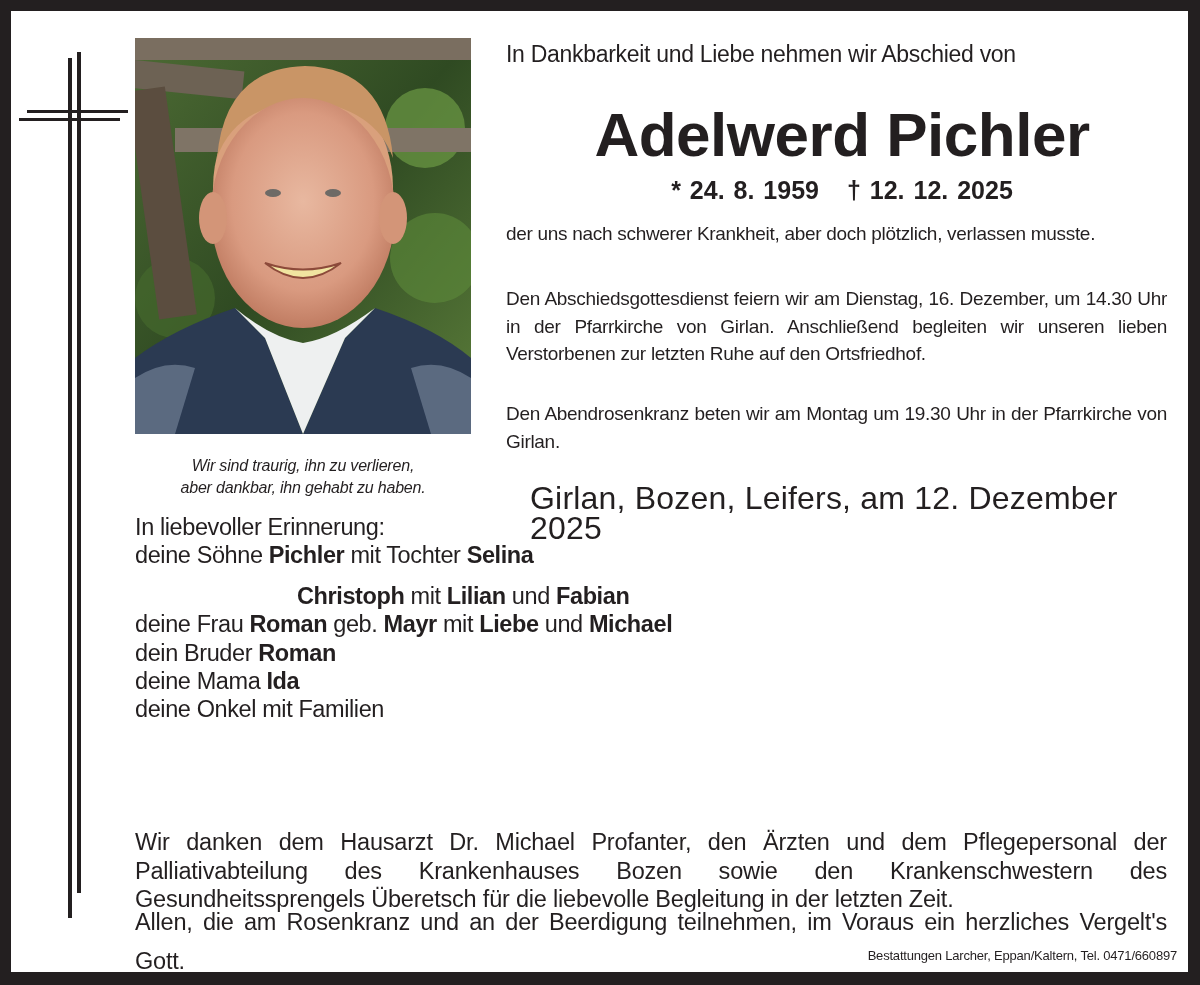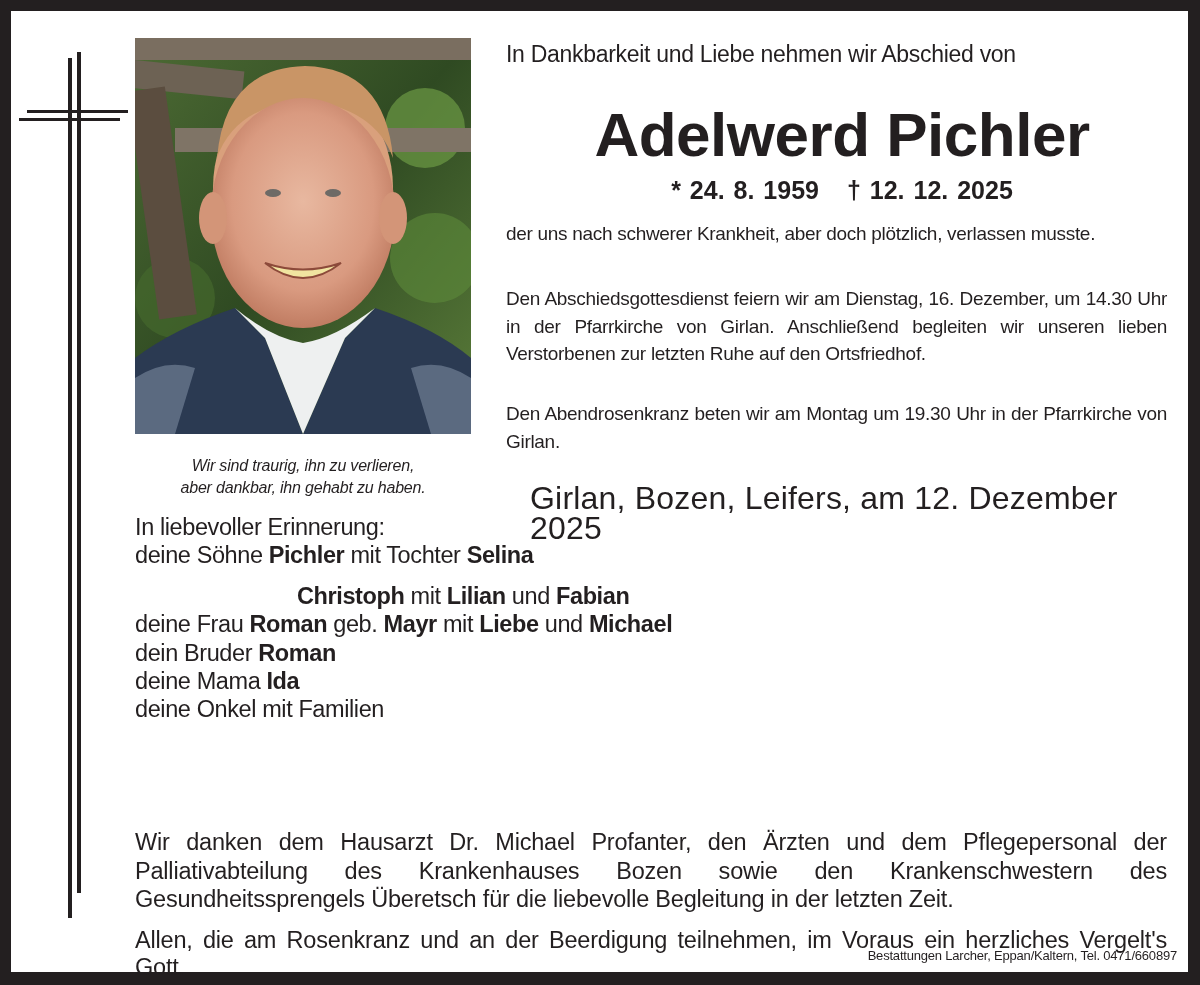--- a/index.html
+++ b/index.html
@@ -53,23 +53,22 @@
     .memory div { white-space: nowrap; }
     .memory b { font-weight: bold; }
     .indent { padding-left: 162px; margin-top: 12px; }
     .thanks {
       position: absolute; left: 124px; top: 817px; width: 1032px;
       font-size: 23.5px; line-height: 28.5px; text-align: justify; text-align-last: left;
       letter-spacing: -0.2px;
     }
     .thanks2 {
       position: absolute; left: 124px; top: 892px; width: 1032px;
-      font-size: 23.5px; line-height: 27px; text-align: justify; text-align-last: left;
+      font-size: 23.5px; line-height: 39px; text-align: justify; text-align-last: left;
       letter-spacing: -0.2px;
-      margin-top: 24px;
     }
     .funeral-home {
       position: absolute; right: 11px; top: 937px;
       font-size: 13px; line-height: 16px; letter-spacing: -0.2px;
     }
   </style>
 </head>
 <body>
 
 <div class="page">

